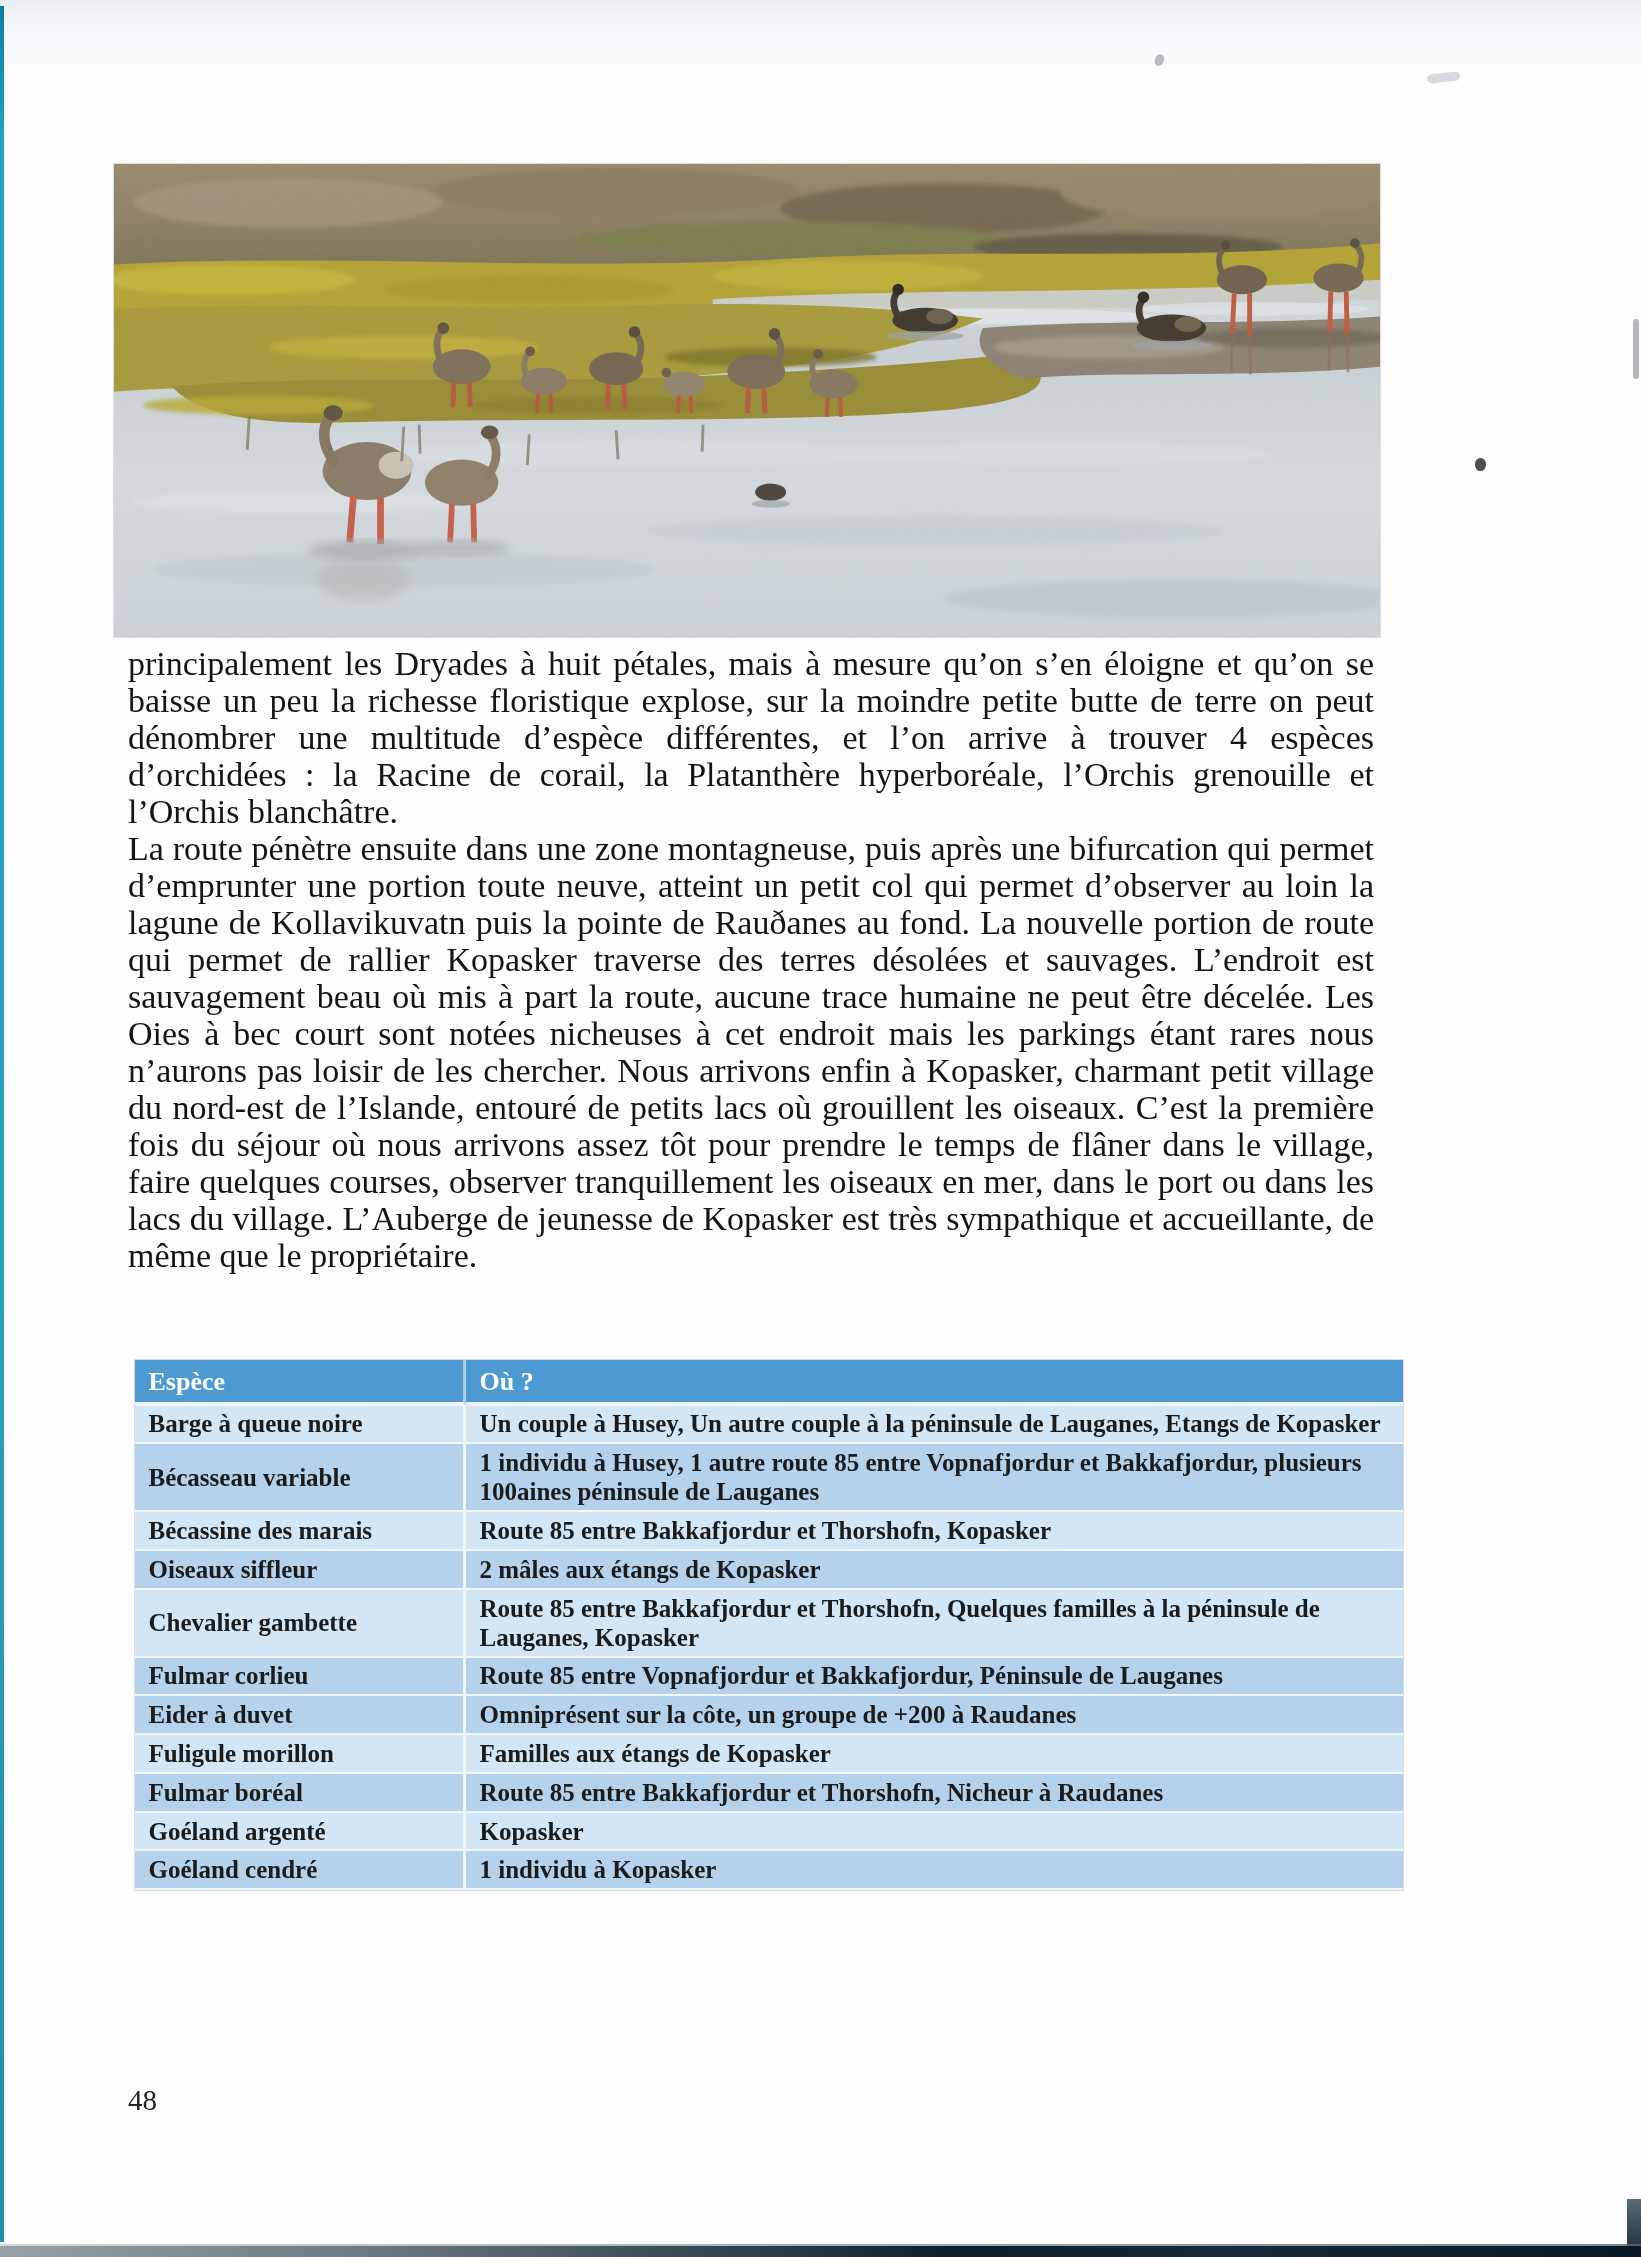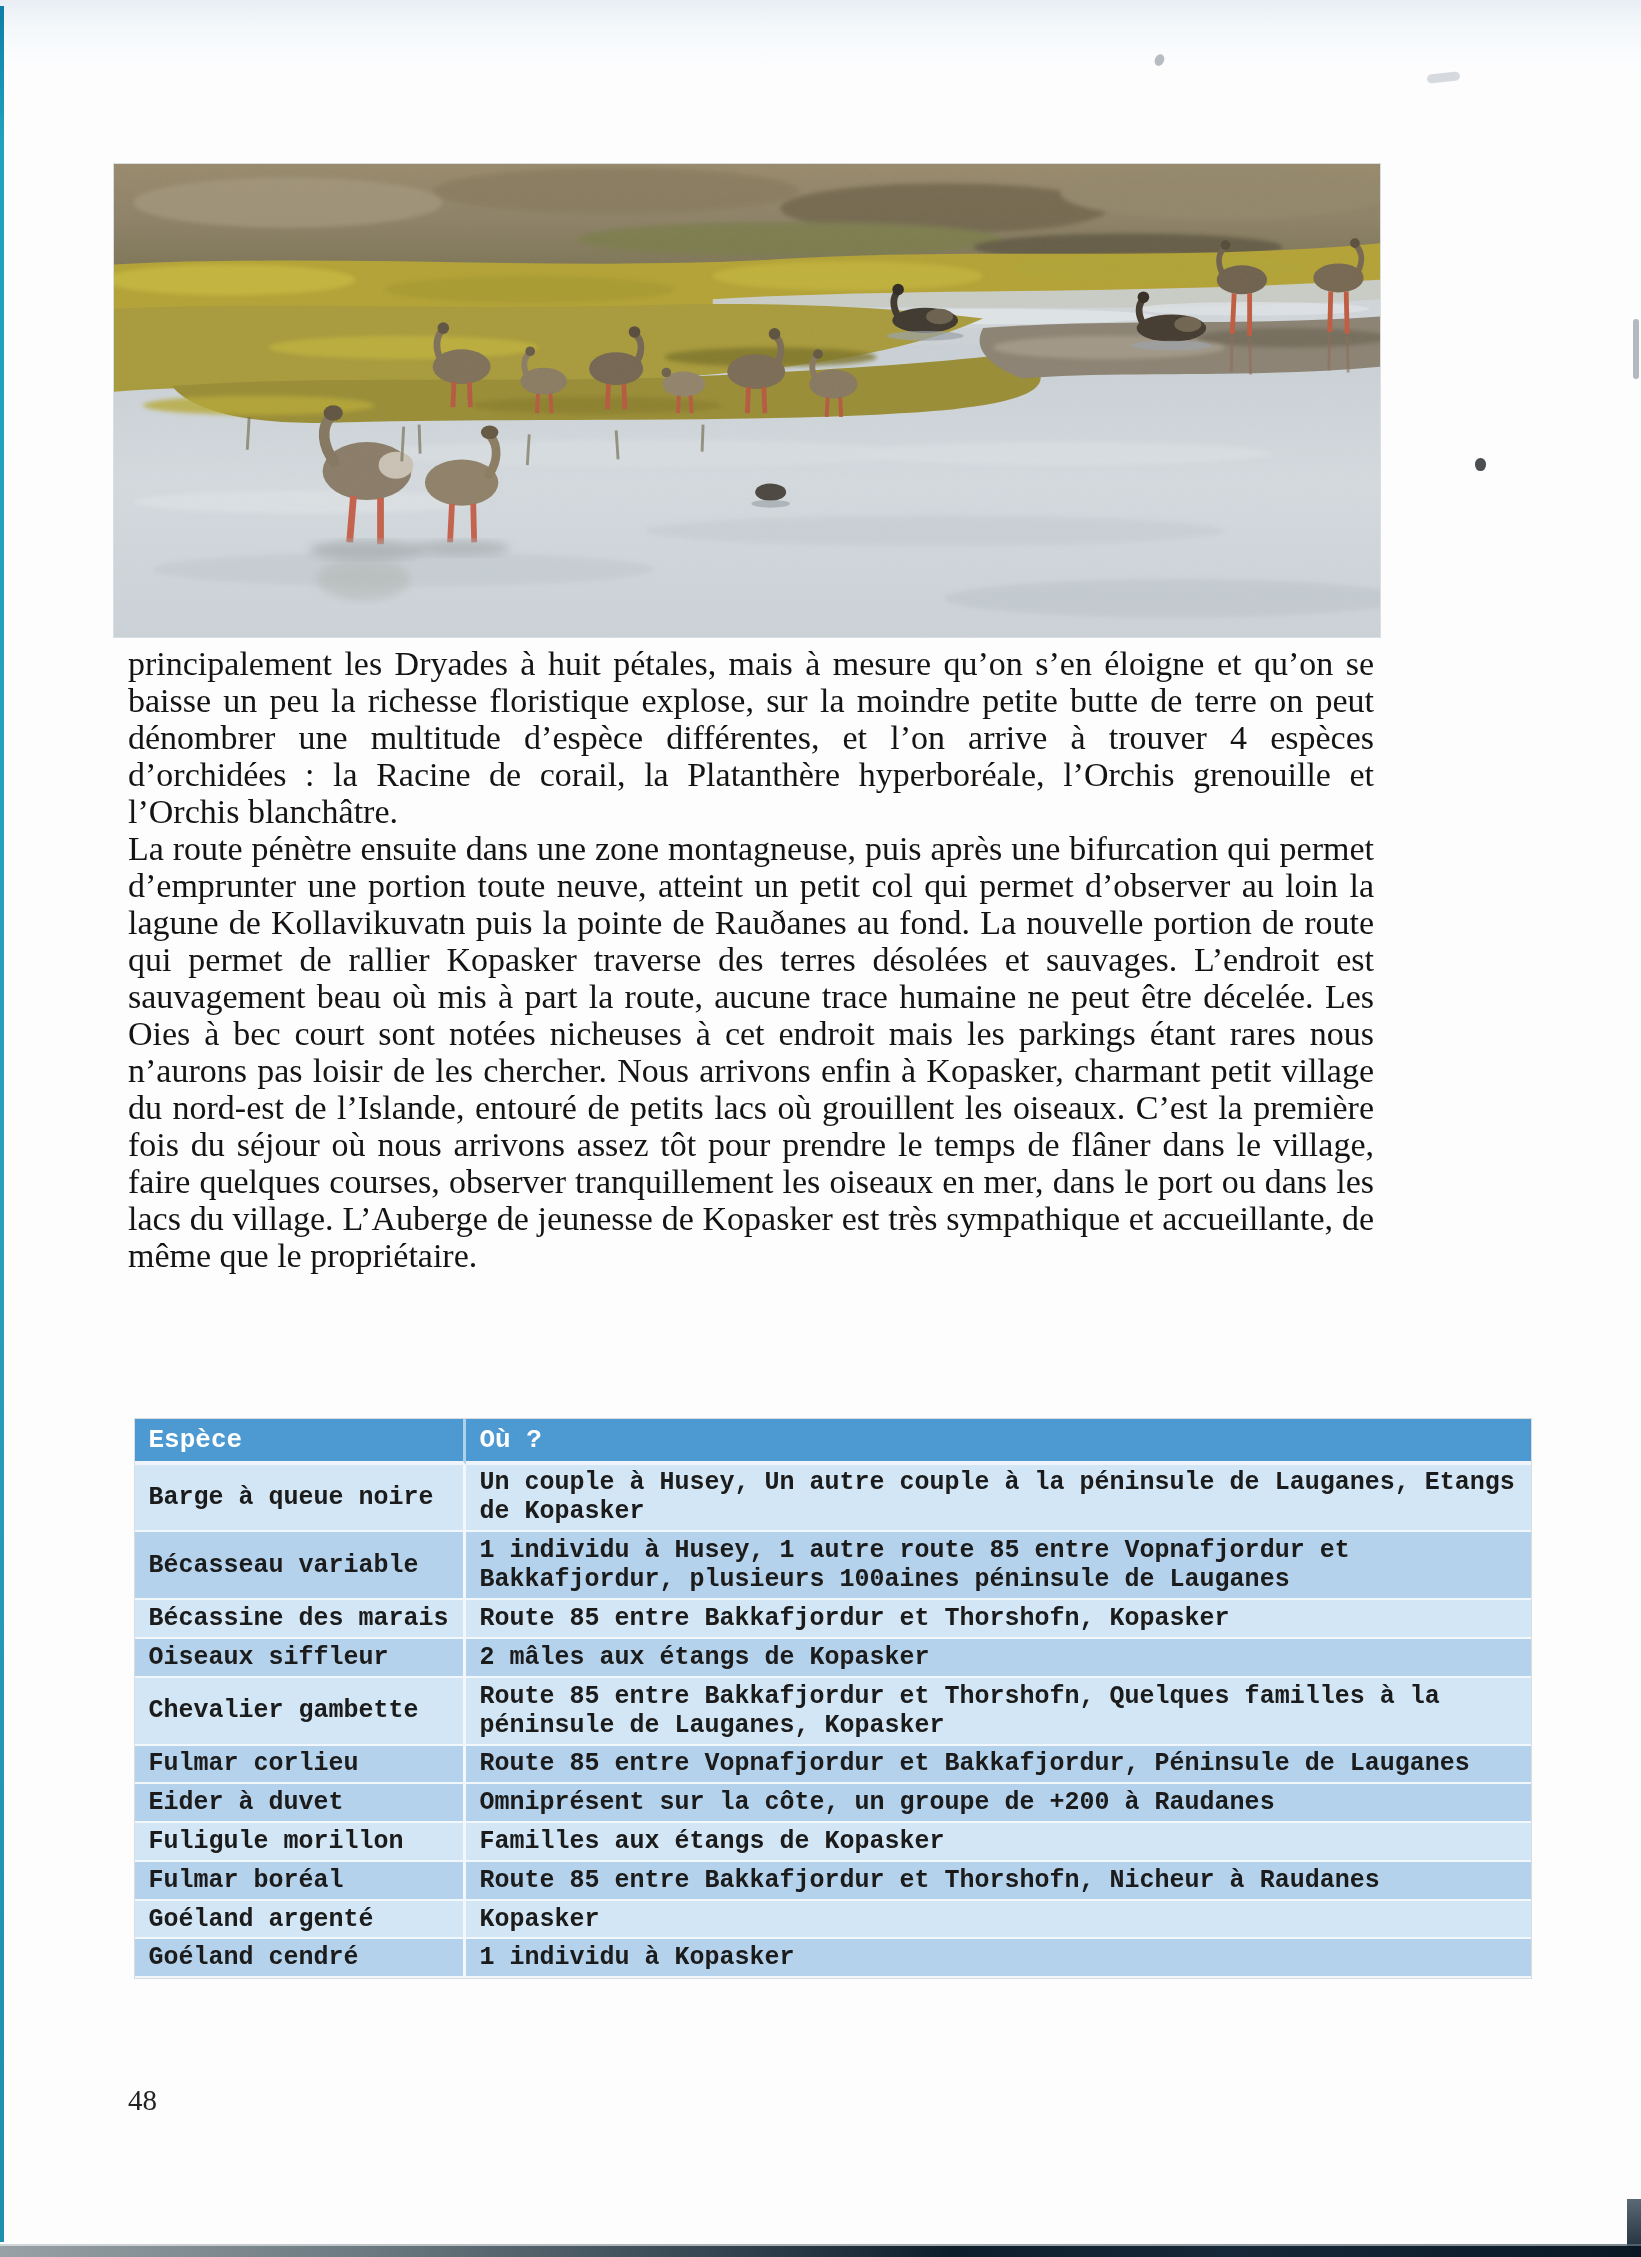--- a/index.html
+++ b/index.html
@@ -48,23 +48,23 @@
   .photo-figure svg{display:block;width:100%;height:100%;}
 
   .body-text{
     position:absolute;left:128px;top:645px;width:1246px;
     font-size:34px;line-height:37px;color:#151413;
     text-align:justify;
   }
   .body-text p{margin:0;}
 
   .species-table{
-    position:absolute;left:135px;top:1419px;width:1396px;
+    position:absolute;left:135px;top:1360px;width:1268px;
     border-collapse:separate;border-spacing:0;
-    font-family:Liberation Mono, monospace;
+    font-family:Liberation Serif, serif;
     font-size:25px;line-height:29px;color:#1b1b1b;
     box-shadow:0 0 0 1px rgba(150,160,168,.35);
   }
   .species-table th{
     background:var(--header-bg,#4d9ad2);color:#ffffff;
     font-weight:bold;font-size:26px;text-align:left;
     padding:6.8px 13.5px 5.8px 13.5px;
     border-bottom:4.8px solid #eef4f9;
   }
   .species-table th.col-species{width:301px;border-right:3.9px solid rgba(255,255,255,.55);}

